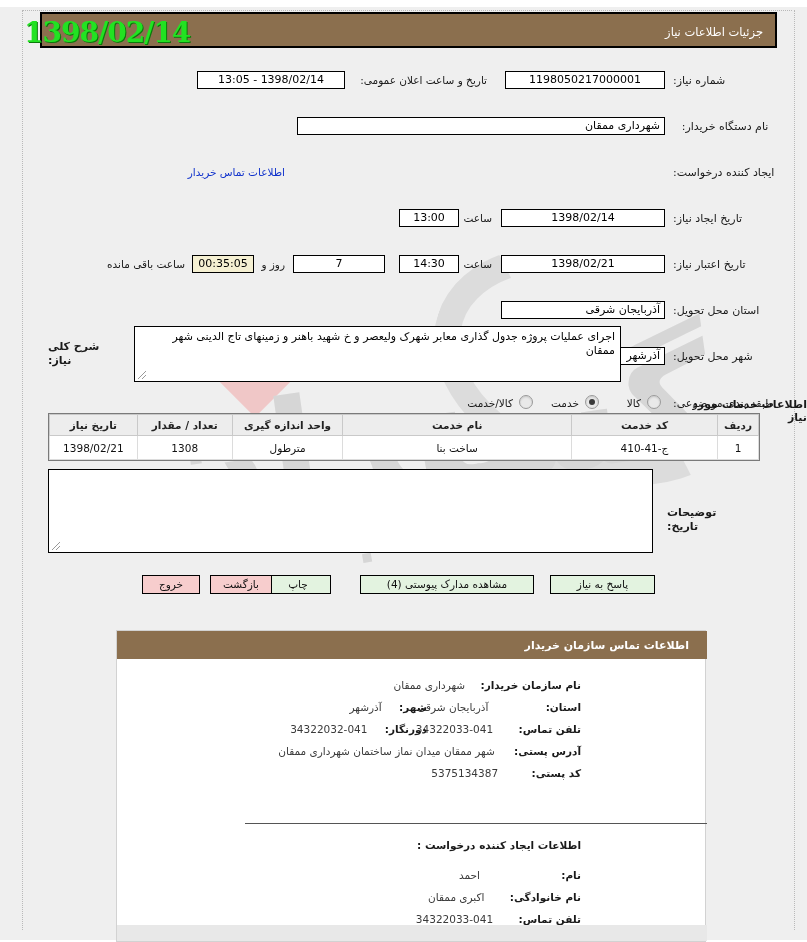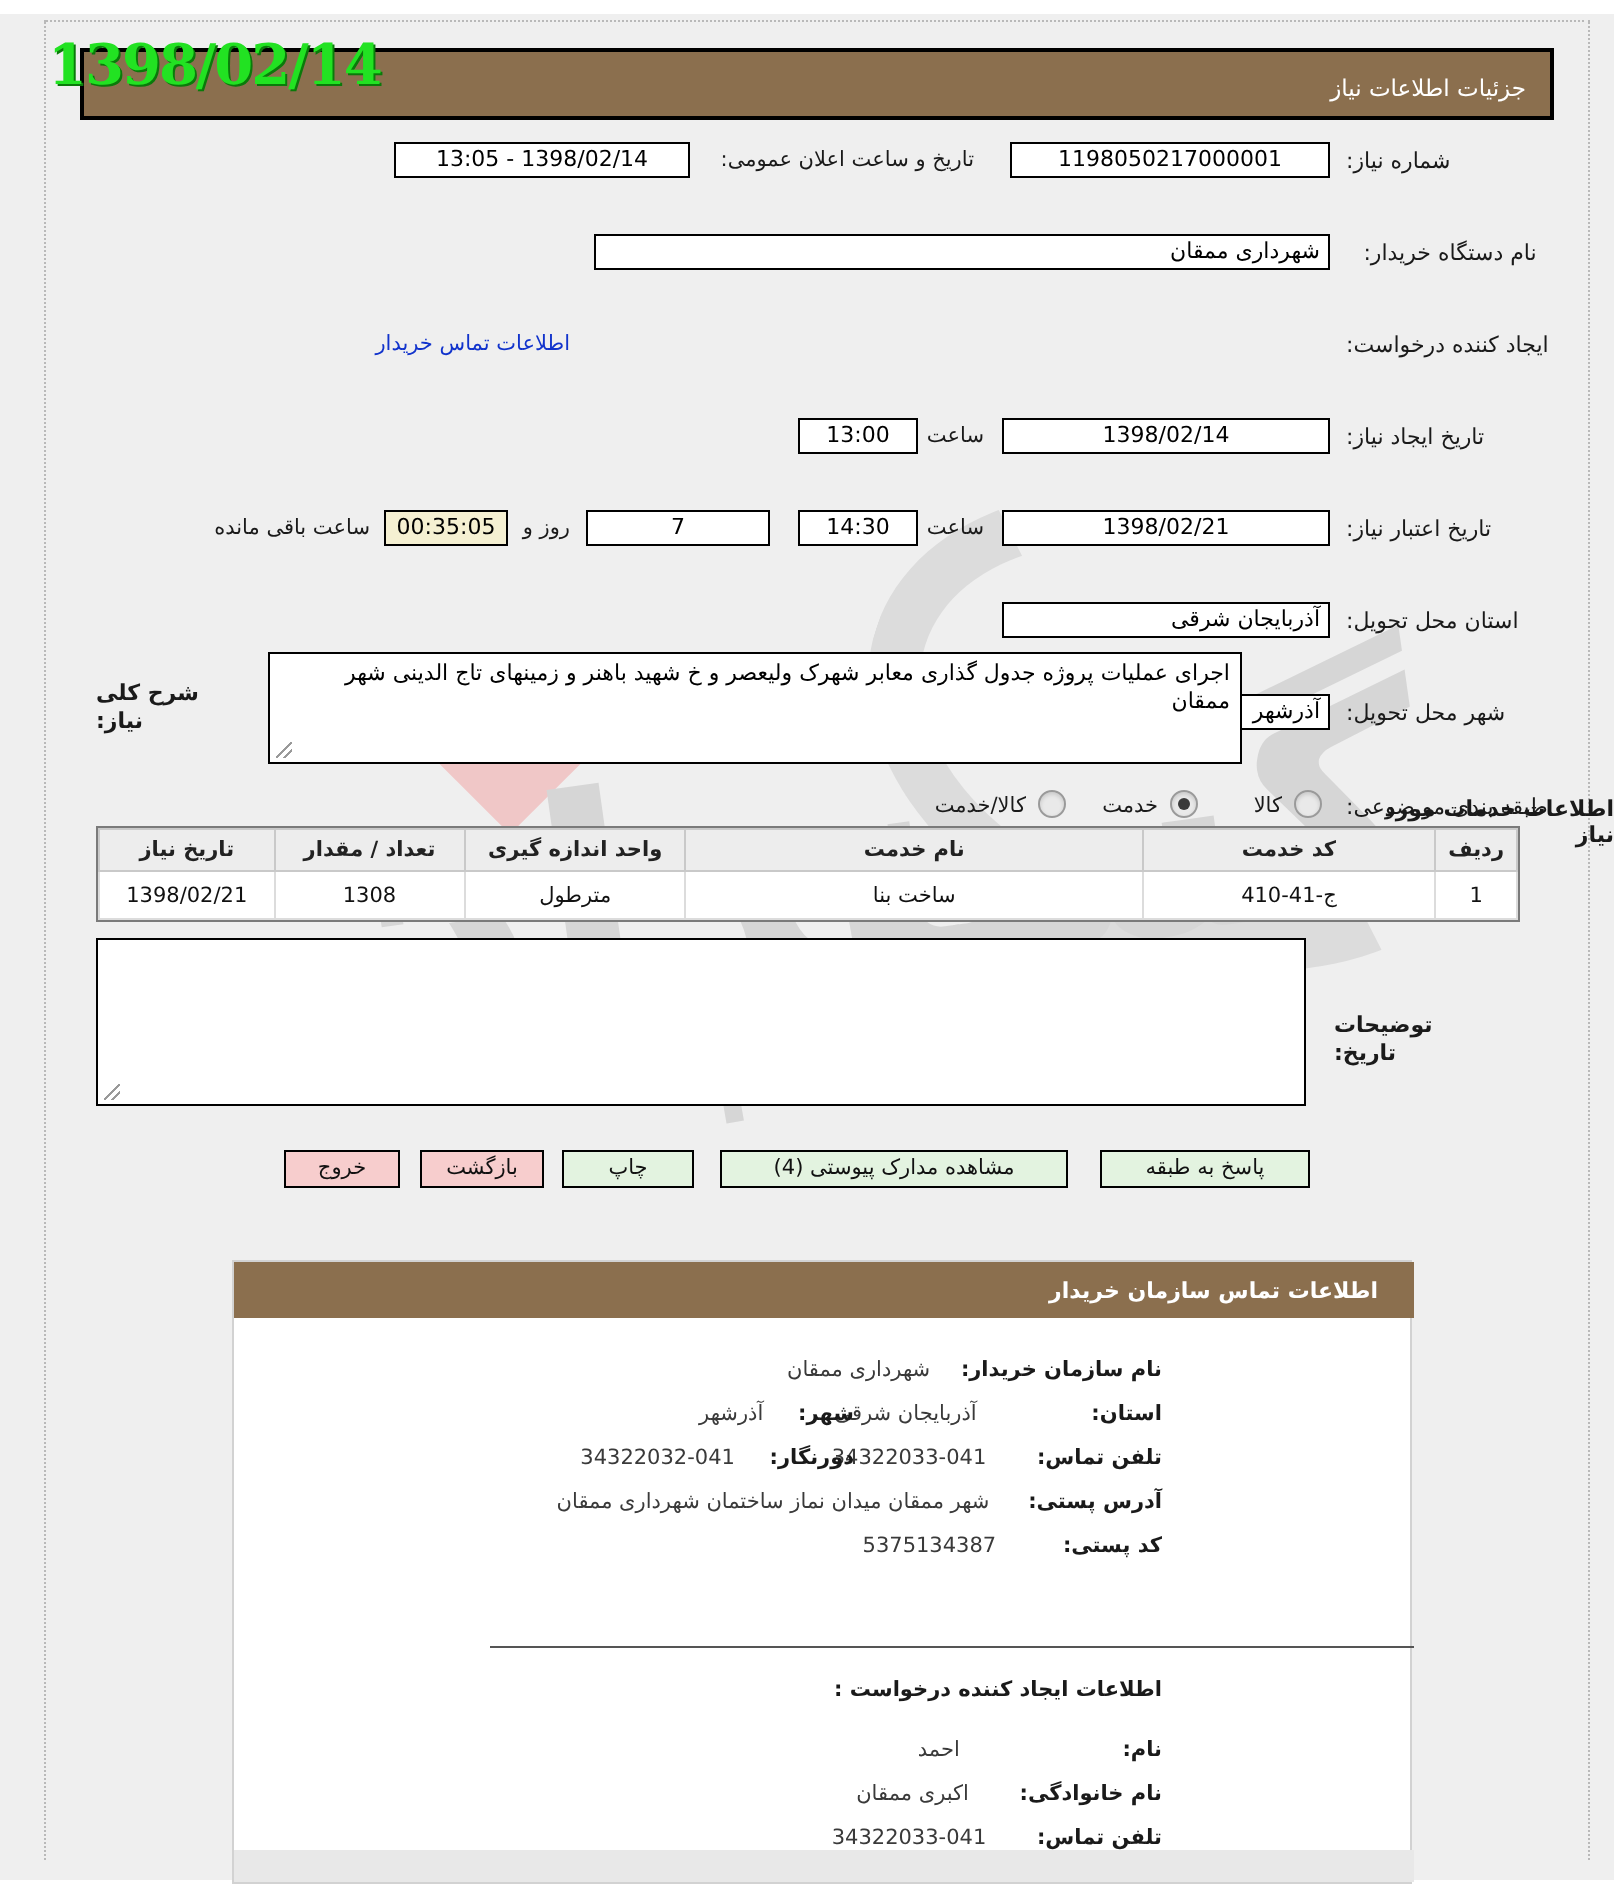--- a/index.html
+++ b/index.html
@@ -51,21 +51,21 @@
   .overlay-date {
     position:absolute; left:24px; top:16px; z-index:40;
     color:#22e222; font-weight:700; font-size:28px;
     font-family:"DejaVu Serif","Liberation Serif",serif;
     letter-spacing:-1px;
     text-shadow: 1px 1px 0 #0a7a0a;
   }
 
   
   .main-header {
-    position:absolute; left:40px; top:24px; width:737px; height:36px;
+    position:absolute; left:40px; top:12px; width:737px; height:36px;
     background:#8b6f4e; border:2px solid #000;
     z-index:5;
   }
   .main-header .title {
     position:absolute; right:12px; top:11px;
     color:#ffffff; font-size:11.5px; font-weight:400;
   }
 
   
   .form-area { position:absolute; left:40px; top:70px; width:737px; z-index:6; }
@@ -317,23 +317,23 @@
 <div class="boxlbl" style="left:667px; top:506px; width:60px;">
   <div>توضیحات</div>
   <div>تاریخ:</div>
 </div>
 <div class="tbox" style="left:48px; top:469px; width:605px; height:84px;">
   <span></span>
   <div class="resizer"></div>
 </div>
 
 <div class="btnrow">
-  <div class="btn" style="right:152px; width:105px;">پاسخ به طبقه</div>
+  <div class="btn" style="right:152px; width:105px;">پاسخ به نیاز</div>
   <div class="btn" style="right:273px; width:174px;">مشاهده مدارک پیوستی (4)</div>
-  <div class="btn" style="right:460px; width:66px;">چاپ</div>
+  <div class="btn" style="right:476px; width:66px;">چاپ</div>
   <div class="btn pink" style="right:535px; width:62px;">بازگشت</div>
   <div class="btn pink" style="right:607px; width:58px;">خروج</div>
 </div>
 
 <div class="contact-panel">
   <div class="contact-head">
     <div class="t">اطلاعات تماس سازمان  خریدار</div>
   </div>
 
   <div class="c-row" style="right:124px; top:48px;">

